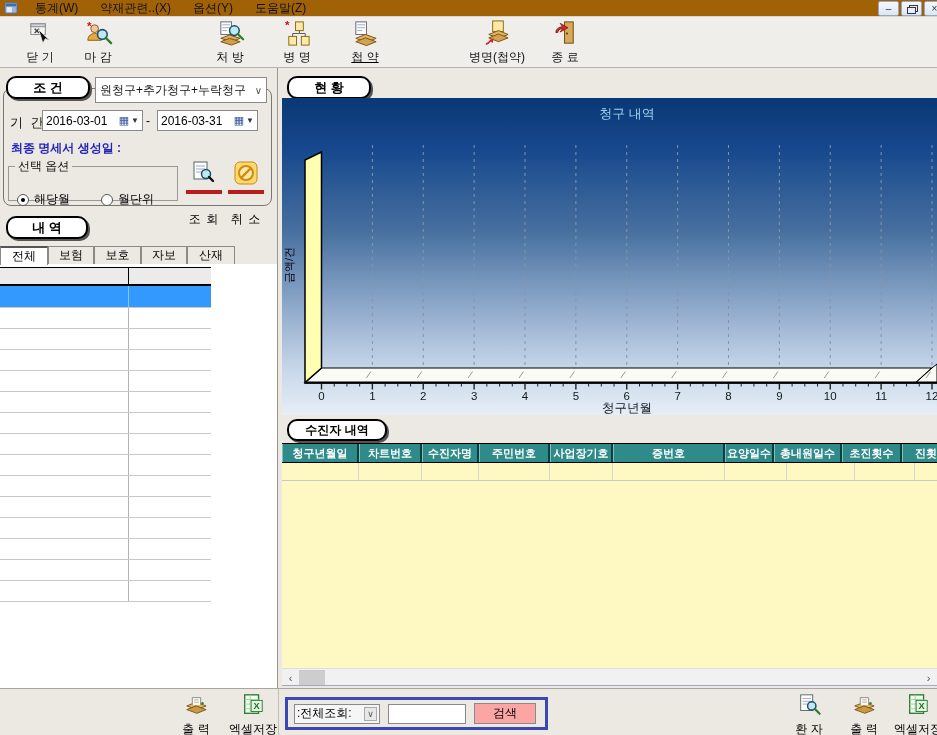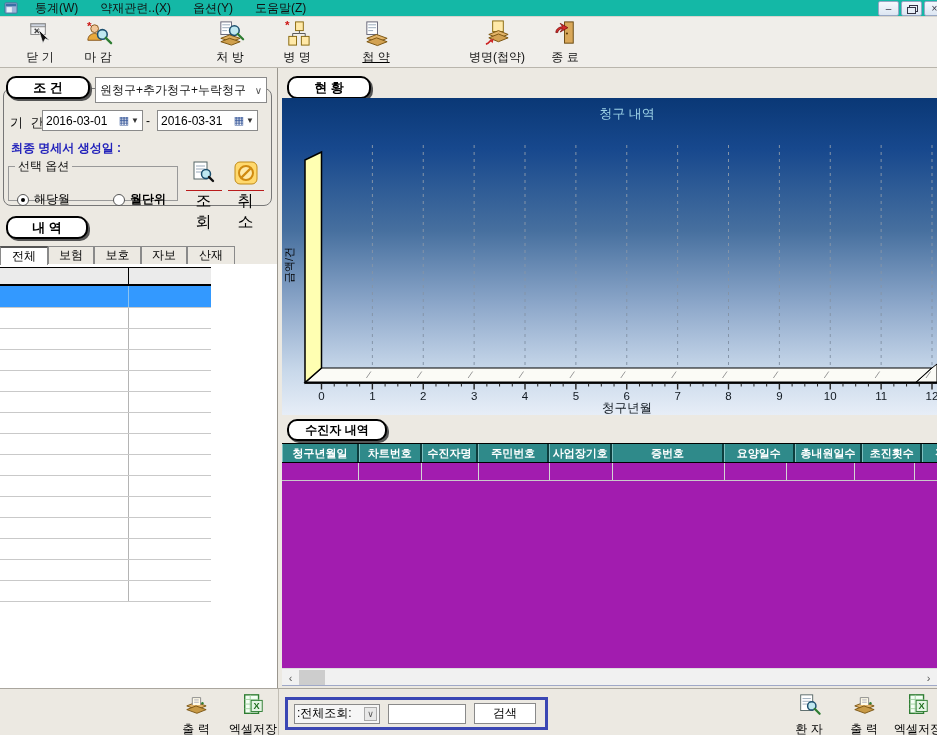--- a/index.html
+++ b/index.html
@@ -1,20 +1,20 @@
 <!DOCTYPE html>
 <html><head>
 <meta charset="utf-8">
 <style>
   * { margin:0; padding:0; box-sizing:border-box; font-family:"Liberation Sans","DejaVu Sans",sans-serif; }
   html,body { width:937px; height:735px; overflow:hidden; }
   #app { position:relative; width:937px; height:735px; background:#ece9e2; overflow:hidden; }
 
   
-  #menubar { position:absolute; left:0; top:0; width:937px; height:17px; background:#14b8a6; border-bottom:1px solid #d8d5ce; display:flex; align-items:center; }
+  #menubar { position:absolute; left:0; top:0; width:937px; height:17px; background:#a16207; border-bottom:1px solid #d8d5ce; display:flex; align-items:center; }
   #app-icon { width:14px; height:12px; margin:0 6px 0 4px; }
   .menu-item { font-size:12px; color:#111; padding:0 11px; cursor:default; }
   #win-controls { position:absolute; right:-8px; top:1px; display:flex; gap:2px; }
   .win-btn { width:21px; height:15px; background:linear-gradient(#f4f8fd,#dde6f2); border:1px solid #97a7c4; border-radius:2px; font-size:10px; color:#334; display:flex; align-items:center; justify-content:center; line-height:1; }
   .glyph-restore { position:relative; width:9px; height:7px; }
   .glyph-restore::before { content:""; position:absolute; left:2px; top:0; width:7px; height:5px; border:1px solid #334; }
   .glyph-restore::after { content:""; position:absolute; left:0; top:2px; width:7px; height:5px; border:1px solid #334; background:#e8eef7; }
 
   
   #toolbar { position:absolute; left:0; top:17px; width:937px; height:51px; background:#f0eeea; border-bottom:1px solid #b9b5ac; }
@@ -40,56 +40,56 @@
   #period-label { position:absolute; left:10px; top:46px; font-size:13px; color:#111; letter-spacing:2px; }
   #date-dash { position:absolute; left:146px; top:46px; font-size:12px; }
   #last-stmt { position:absolute; left:11px; top:72px; font-size:12px; font-weight:bold; color:#2323bb; }
   #opt-group { position:absolute; left:8px; top:90px; width:170px; height:43px; border:1px solid #999; }
   #opt-group legend { font-size:12px; color:#111; margin-left:6px; padding:0 3px; }
   .radio-row { display:flex; align-items:center; gap:5px; position:absolute; top:16px; font-size:12px; }
   .radio { width:12px; height:12px; border-radius:50%; border:1px solid #555; background:#fff; position:relative; }
   .radio.sel::after { content:""; position:absolute; left:3px; top:3px; width:4px; height:4px; border-radius:50%; background:#000; }
   .mini-act { position:absolute; width:36px; text-align:center; }
   .mini-act svg { width:26px; height:26px; }
-  .mini-act .lbl { font-size:16px; letter-spacing:1px; border-top:1px solid #b91c1c; padding-top:0; }
+  .mini-act .lbl { font-size:12px; letter-spacing:1px; border-top:4px solid #b91c1c; padding-top:17px; }
 
   
   #detail-page { position:absolute; left:0; top:196px; width:277px; height:424px; background:#fff; }
   #tabs-row { position:absolute; left:0; top:178px; width:277px; height:18px; display:flex; }
   .tab { height:18px; background:#ece9e2; border:1px solid #8a8a8a; border-bottom:none; font-size:12px; display:flex; align-items:center; justify-content:center; }
   .tab.active { background:#fff; height:19px; border-top:2px solid #555; }
   #left-table { position:absolute; left:0; top:3px; width:211px; }
   .lt-header { height:19px; background:#ebebeb; border-top:1px solid #000; border-bottom:2px solid #000; display:flex; }
   .lt-header .c1 { width:129px; border-right:1px solid #000; }
   .lt-row { height:21px; border-bottom:1px solid #c9c9c9; display:flex; }
   .lt-row .c1 { width:129px; border-right:1px solid #b4b4b4; }
   .lt-row.selected { height:22px; background:#3399ff; }
   .lt-row.selected .c1 { border-right:1px solid #8cc4f2; }
 
   
   #chart { position:absolute; left:3px; top:30px; width:655px; height:317px;
            background:linear-gradient(180deg,#0a3876 0%,#17488d 16%,#47709f 42%,#8fa9cb 66%,#c8d8ea 86%,#e7eef7 100%); }
   #chart svg { width:100%; height:100%; display:block; }
 
   
-  #patient-table { position:absolute; left:3px; top:375px; width:655px; height:243px; background:#a21caf; border-bottom:1px solid #9fa8c8; overflow:hidden; }
+  #patient-table { position:absolute; left:3px; top:375px; width:655px; height:243px; background:#fef9c3; border-bottom:1px solid #9fa8c8; overflow:hidden; }
   #patient-header { display:flex; border-top:1px solid #000; border-bottom:1px solid #000; height:20px; width:700px; }
   .ph-cell { background:#2f8a8a; color:#fff; font-weight:bold; font-size:11px; display:flex; align-items:center; justify-content:center; border-right:2px solid #0d3d3d; border-left:1px solid #7fc0c0; white-space:nowrap; overflow:hidden; }
   #patient-row { display:flex; height:18px; border-bottom:1px solid #c9c9c9; width:700px; }
   .pr-cell { border-right:1px solid #d4d4d4; }
   #hscroll { position:absolute; left:0; bottom:0; width:655px; height:17px; background:#f1f1f1; border-top:1px solid #ddd; }
   .sb-arrow { position:absolute; top:0; width:17px; height:17px; color:#555; font-size:11px; display:flex; align-items:center; justify-content:center; }
   #sb-thumb { position:absolute; left:17px; top:1px; width:26px; height:15px; background:#cdcdcd; }
 
   
   #search-box { position:absolute; left:285px; top:8px; width:263px; height:33px; border:3px solid #3b47b4; display:flex; align-items:center; padding:0 6px; gap:8px; }
   #filter-dd { width:86px; height:20px; background:#f6f6f6; border:1px solid #8a8a8a; font-size:12px; display:flex; align-items:center; padding:0 2px; }
   #filter-dd .chev { margin-left:auto; font-size:9px; color:#555; border:1px solid #aaa; background:#e8e8e8; width:13px; height:14px; display:flex; align-items:center; justify-content:center; }
   #search-input { width:78px; height:20px; border:1px solid #8a8a8a; background:#fff; font-size:12px; padding:0 3px; }
-  #search-btn { width:62px; height:21px; background:#ffffff; border:1px solid #8a8a8a; font-size:12px; }
+  #search-btn { width:62px; height:21px; background:#fca5a5; border:1px solid #8a8a8a; font-size:12px; }
   .bb-act { position:absolute; top:4px; width:62px; text-align:center; }
   .bb-act svg { width:26px; height:24px; }
   .bb-act .lbl { font-size:12px; white-space:nowrap; }
 </style>
 </head>
 <body>
 
 <div id="app">
 
   <div id="menubar">
@@ -147,21 +147,21 @@
       <div class="tool-btn" style="left: 262px;">
         <svg viewBox="0 0 30 30">
           <text x="2" y="10" font-size="12" fill="#cc1111" font-weight="bold">*</text>
           <rect x="13" y="3" width="8" height="9" fill="#ffe9a8" stroke="#8a6a10"></rect>
           <rect x="6" y="18" width="8" height="9" fill="#ffe9a8" stroke="#8a6a10"></rect>
           <rect x="19" y="18" width="8" height="9" fill="#ffe9a8" stroke="#8a6a10"></rect>
           <path d="M17 12v3h-7v3m7-3h6v3" stroke="#555" fill="none"></path>
         </svg>
         <span class="tool-label">병 명</span>
       </div>
-      <div class="tool-btn" style="left: 341px; text-decoration: underline;">
+      <div class="tool-btn" style="left: 330px; text-decoration: underline;">
         <svg viewBox="0 0 30 30">
           <rect x="5" y="3" width="11" height="13" fill="#fff" stroke="#667"></rect>
           <path d="M6.5 6h8M6.5 9h8M6.5 12h5" stroke="#9ab" stroke-width="1"></path>
           <path d="M5 20l10-4 11 4-10 4z" fill="#e2b469" stroke="#7a5410"></path>
           <path d="M5 23.5l10-4 11 4-10 4z" fill="#d3a253" stroke="#7a5410"></path>
         </svg>
         <span class="tool-label">첩 약</span>
       </div>
       <div class="tool-btn" style="left: 462px; text-align: center;">
         <svg viewBox="0 0 30 30">
@@ -205,21 +205,21 @@
     </div>
 
     <span id="last-stmt">최종 명세서 생성일 :</span>
 
     <fieldset id="opt-group">
       <legend>선택 옵션</legend>
       <span class="radio-row" style="left:8px;">
         <span class="radio sel"></span>
         <span>해당월</span>
       </span>
-      <span class="radio-row" style="left:104px;font-weight:bold;">
+      <span class="radio-row" style="left:92px;">
         <span class="radio"></span>
         <span>월단위</span>
       </span>
     </fieldset>
 
     <div class="mini-act" style="left:186px;top:92px;">
       <svg viewBox="0 0 26 26">
         <rect x="3" y="2" width="13" height="17" fill="#fff" stroke="#566"></rect>
         <path d="M5 6h9M5 9h9M5 12h6" stroke="#9ab" stroke-width="1"></path>
         <circle cx="15" cy="14" r="4.5" fill="#bfe8f0" stroke="#1c4f6e" stroke-width="1.5"></circle>
@@ -416,21 +416,21 @@
 
     <div class="title-btn" style="left:8px;top:351px;width:100px;height:22px;font-size:12px;">수진자 내역</div>
     <div id="patient-table">
       <div id="patient-header">
           <div class="ph-cell" style="width: 77px;">청구년월일</div>
           <div class="ph-cell" style="width: 63px;">차트번호</div>
           <div class="ph-cell" style="width: 57px;">수진자명</div>
           <div class="ph-cell" style="width: 71px;">주민번호</div>
           <div class="ph-cell" style="width: 63px;">사업장기호</div>
           <div class="ph-cell" style="width: 112px;">증번호</div>
-          <div class="ph-cell" style="width: 71px;">요양일수</div>
+          <div class="ph-cell" style="width: 49px;">요양일수</div>
           <div class="ph-cell" style="width: 68px;">총내원일수</div>
           <div class="ph-cell" style="width: 60px;">초진횟수</div>
           <div class="ph-cell" style="width: 60px;">진횟수</div>
         </div>
       <div id="patient-row">
           <div class="pr-cell" style="width: 77px;"></div>
           <div class="pr-cell" style="width: 63px;"></div>
           <div class="pr-cell" style="width: 57px;"></div>
           <div class="pr-cell" style="width: 71px;"></div>
           <div class="pr-cell" style="width: 63px;"></div>

